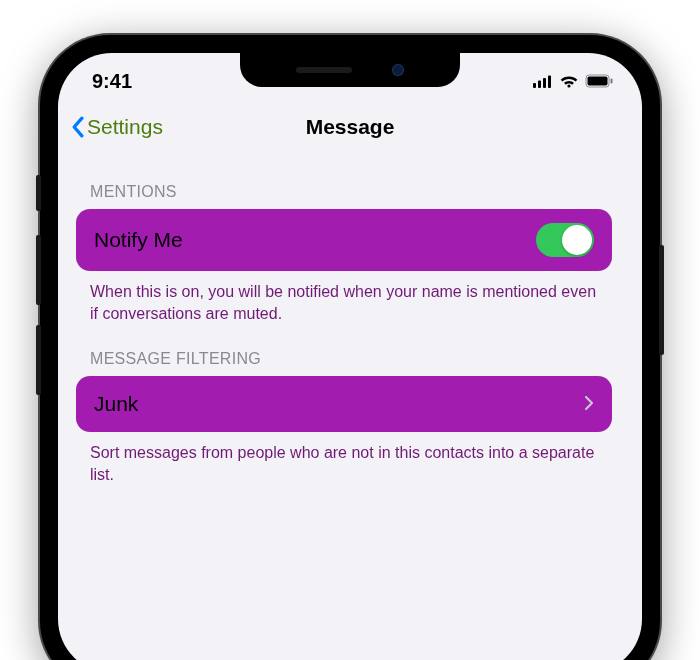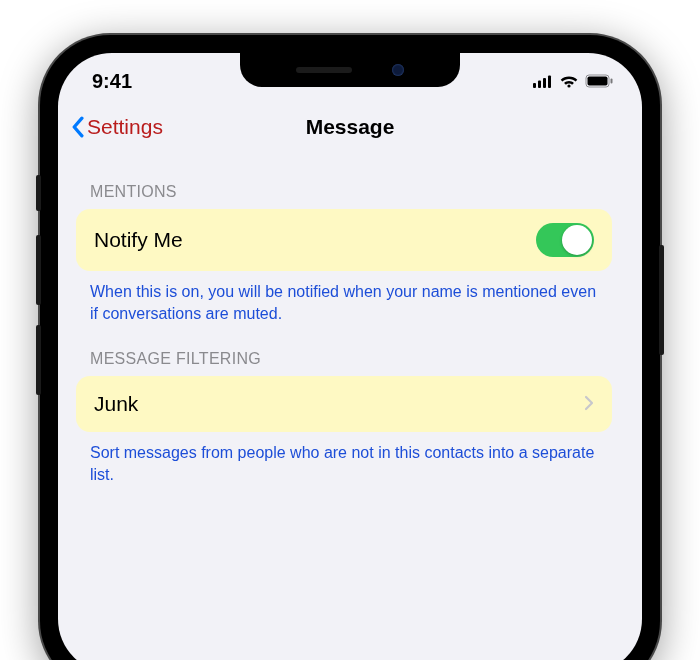--- a/index.html
+++ b/index.html
@@ -79,21 +79,21 @@
     .nav-bar {
       height: 52px;
       display: flex;
       align-items: center;
       position: relative;
       padding: 0 10px;
     }
     .nav-back {
       display: flex;
       align-items: center;
-      color: #b91c1c;
+      color: #4d7c0f;
       font-size: 21px;
       position: absolute;
       left: 12px;
       cursor: pointer;
     }
     .nav-back svg { margin-right: 2px; }
     .nav-title {
       flex: 1;
       text-align: center;
       font-size: 21px;
@@ -105,26 +105,26 @@
     }
     .section-header {
       font-size: 16px;
       color: #8a8a8e;
       text-transform: uppercase;
       padding: 20px 32px 8px 32px;
       letter-spacing: 0.3px;
     }
     .section-footer {
       font-size: 16px;
-      color: #1d4ed8;
+      color: #701a75;
       padding: 10px 32px 6px 32px;
       line-height: 1.35;
     }
     .cell-group {
-      background: #fef9c3;
+      background: #a21caf;
       margin: 0 18px;
       border-radius: 14px;
       overflow: hidden;
     }
     .cell {
       display: flex;
       align-items: center;
       justify-content: space-between;
       padding: 14px 18px;
       font-size: 21px;

